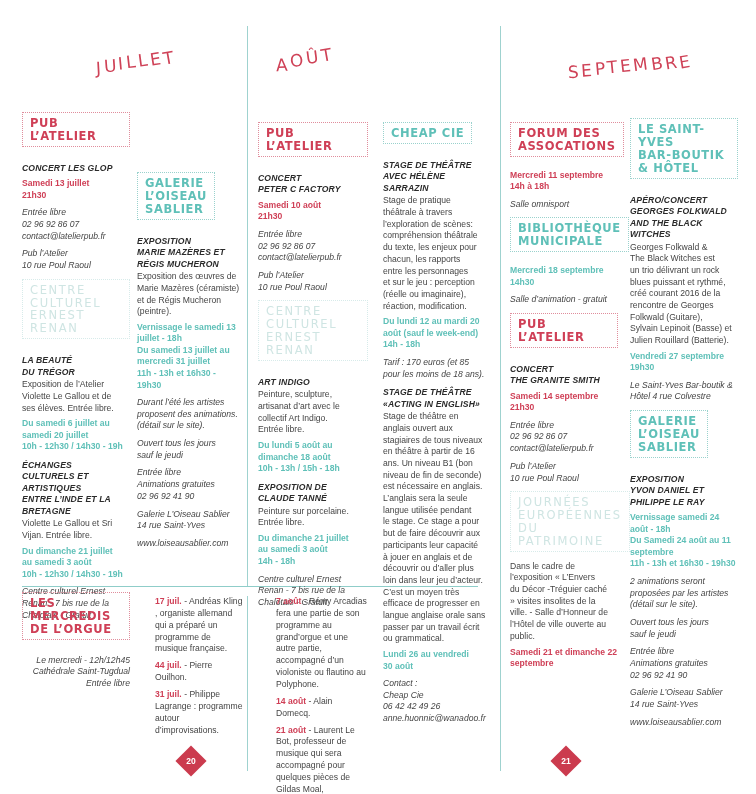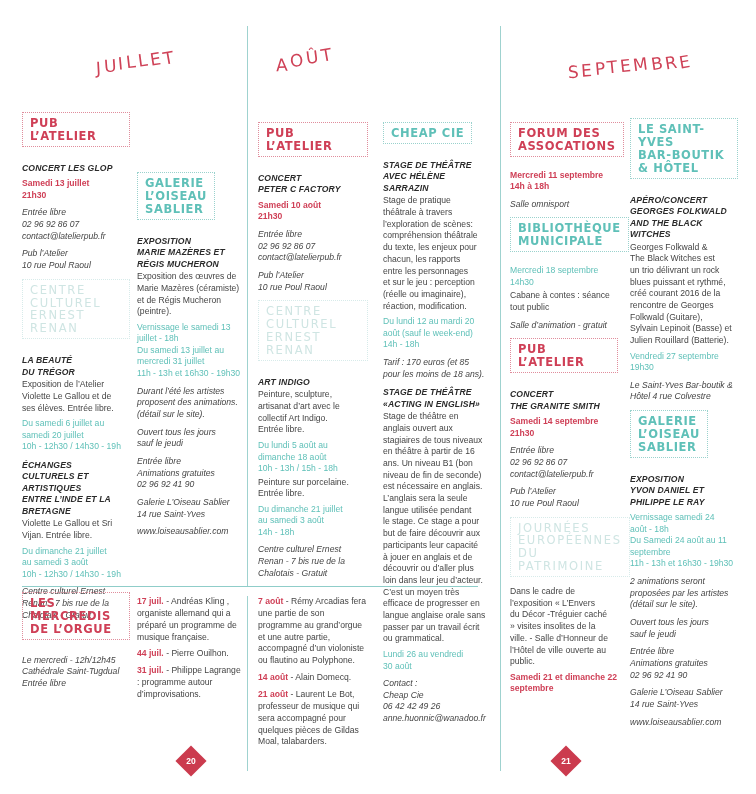--- a/index.html
+++ b/index.html
@@ -50,23 +50,23 @@
   .tag.ghost{border-color:#d7ebea;}
   .tag.ghost .txt{color:#cfe5e3;font-weight:normal;letter-spacing:1.6px;}
   
   .hd{
     font-size:8.6px;font-weight:bold;color:#2b2b2b;
     letter-spacing:0.15px;line-height:1.34;margin:7px 0 1px 0;font-style:italic;
   }
   .p{font-size:8.6px;line-height:1.36;color:#454545;margin:0 0 2px 0;}
   .it{font-size:8.6px;line-height:1.36;color:#454545;font-style:italic;margin:6px 0 2px 0;}
   .red{color:#cf3f56;font-size:8.6px;line-height:1.34;margin:4px 0 2px 0;font-weight:bold;}
-  .tealtxt{color:#5fc0b8;font-size:8.6px;line-height:1.34;margin:4px 0 2px 0;font-weight:normal;}
+  .tealtxt{color:#5fc0b8;font-size:8.6px;line-height:1.34;margin:4px 0 2px 0;font-weight:bold;}
   .gapS{height:5px;}
-  .li{font-size:8.6px;line-height:1.38;color:#454545;margin:0 0 5px 0;}
+  .li{font-size:8.6px;line-height:1.38;color:#454545;margin:0 0 5px 18px;}
   .li b{color:#cf3f56;}
   
   .pnum{
     position:absolute;width:22px;height:22px;background:#cb3b4e;
     transform:rotate(45deg);
   }
   .pnum i{
     position:absolute;inset:0;transform:rotate(-45deg);
     display:flex;align-items:center;justify-content:center;
     font-style:normal;color:#fff;font-size:8.5px;font-weight:bold;
@@ -180,20 +180,22 @@
       <span class="txt">ERNEST  RENAN</span>
     </div>
     <div class="hd" style="white-space: pre-line;">ART INDIGO</div>
     <div class="p" style="white-space: pre-line;">Peinture, sculpture,
 artisanat d’art avec le
 collectif Art Indigo.
 Entrée libre.</div>
     <div class="tealtxt" style="white-space: pre-line;">Du lundi 5 août au
 dimanche 18 août
 10h - 13h / 15h - 18h</div>
+    <div class="hd" style="white-space: pre-line;">EXPOSITION DE
+CLAUDE TANNÉ</div>
     <div class="p" style="white-space: pre-line;">Peinture sur porcelaine.
 Entrée libre.</div>
     <div class="tealtxt" style="white-space: pre-line;">Du dimanche 21 juillet
 au samedi 3 août
 14h - 18h</div>
     <div class="it" style="white-space: pre-line;">Centre culturel Ernest
 Renan - 7 bis rue de la
 Chalotais - Gratuit</div>
   </div>
 
@@ -256,22 +258,20 @@
     <div class="red" style="white-space: pre-line;">Mercredi 11 septembre
 14h à 18h</div>
     <div class="it" style="white-space: pre-line;">Salle omnisport</div>
     <div class="gapS"></div>
     <div class="tag teal">
       <span class="txt">BIBLIOTHÈQUE</span>
       <span class="txt">MUNICIPALE</span>
     </div>
     <div class="tealtxt" style="white-space: pre-line;">Mercredi 18 septembre
 14h30</div>
-    <div class="p" style="white-space: pre-line;">Cabane à contes : séance
-tout public</div>
     <div class="it" style="white-space: pre-line;">Salle d’animation - gratuit</div>
     <div class="gapS"></div>
     <div class="tag">
       <span class="txt">PUB  L’ATELIER</span>
     </div>
     <div class="hd" style="white-space: pre-line;">CONCERT
 THE GRANITE SMITH</div>
     <div class="red" style="white-space: pre-line;">Samedi 14 septembre
 21h30</div>
     <div class="it" style="white-space: pre-line;">Entrée libre
@@ -344,21 +344,21 @@
     <div class="it" style="white-space: pre-line;">Galerie L’Oiseau Sablier
 14 rue Saint-Yves</div>
     <div class="it" style="white-space: pre-line;">www.loiseausablier.com</div>
   </div>
 
   <div class="col bot" style="left:22px;width:108px;">
     <div class="tag">
       <span class="txt">LES MERCREDIS</span>
       <span class="txt">DE L’ORGUE</span>
     </div>
-    <div class="it" style="white-space: pre-line;">Le mercredi - 12h/12h45
+    <div class="it" style="white-space: pre-line; text-align: right;">Le mercredi - 12h/12h45
 Cathédrale Saint-Tugdual
 Entrée libre</div>
   </div>
 
   <div class="col bot" style="left:137px;width:108px;top:596px;">
     <div id="organ-a">
         <div class="li"><b>17 juil.</b><span> - Andréas Kling , organiste allemand qui a préparé un programme de musique française.</span></div>
         <div class="li"><b>44 juil.</b><span> - Pierre Ouilhon.</span></div>
         <div class="li"><b>31 juil.</b><span> - Philippe Lagrange : programme autour d’improvisations.</span></div>
       </div>

